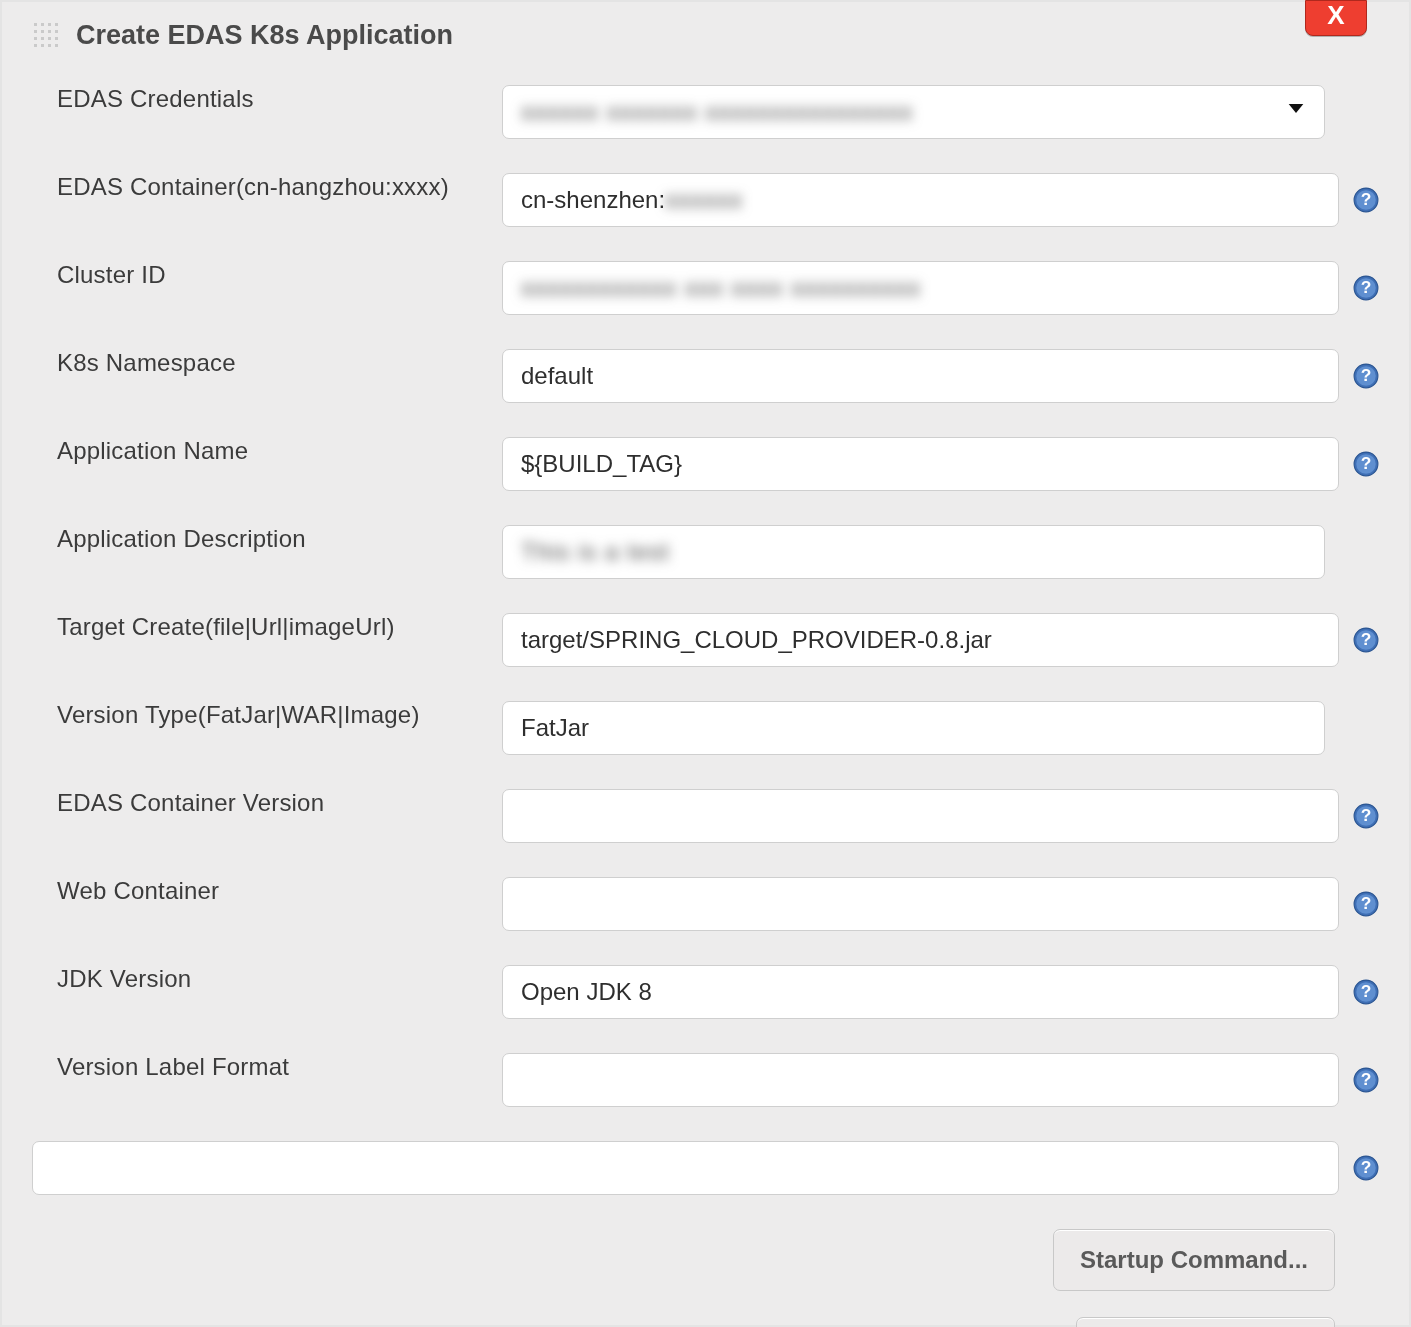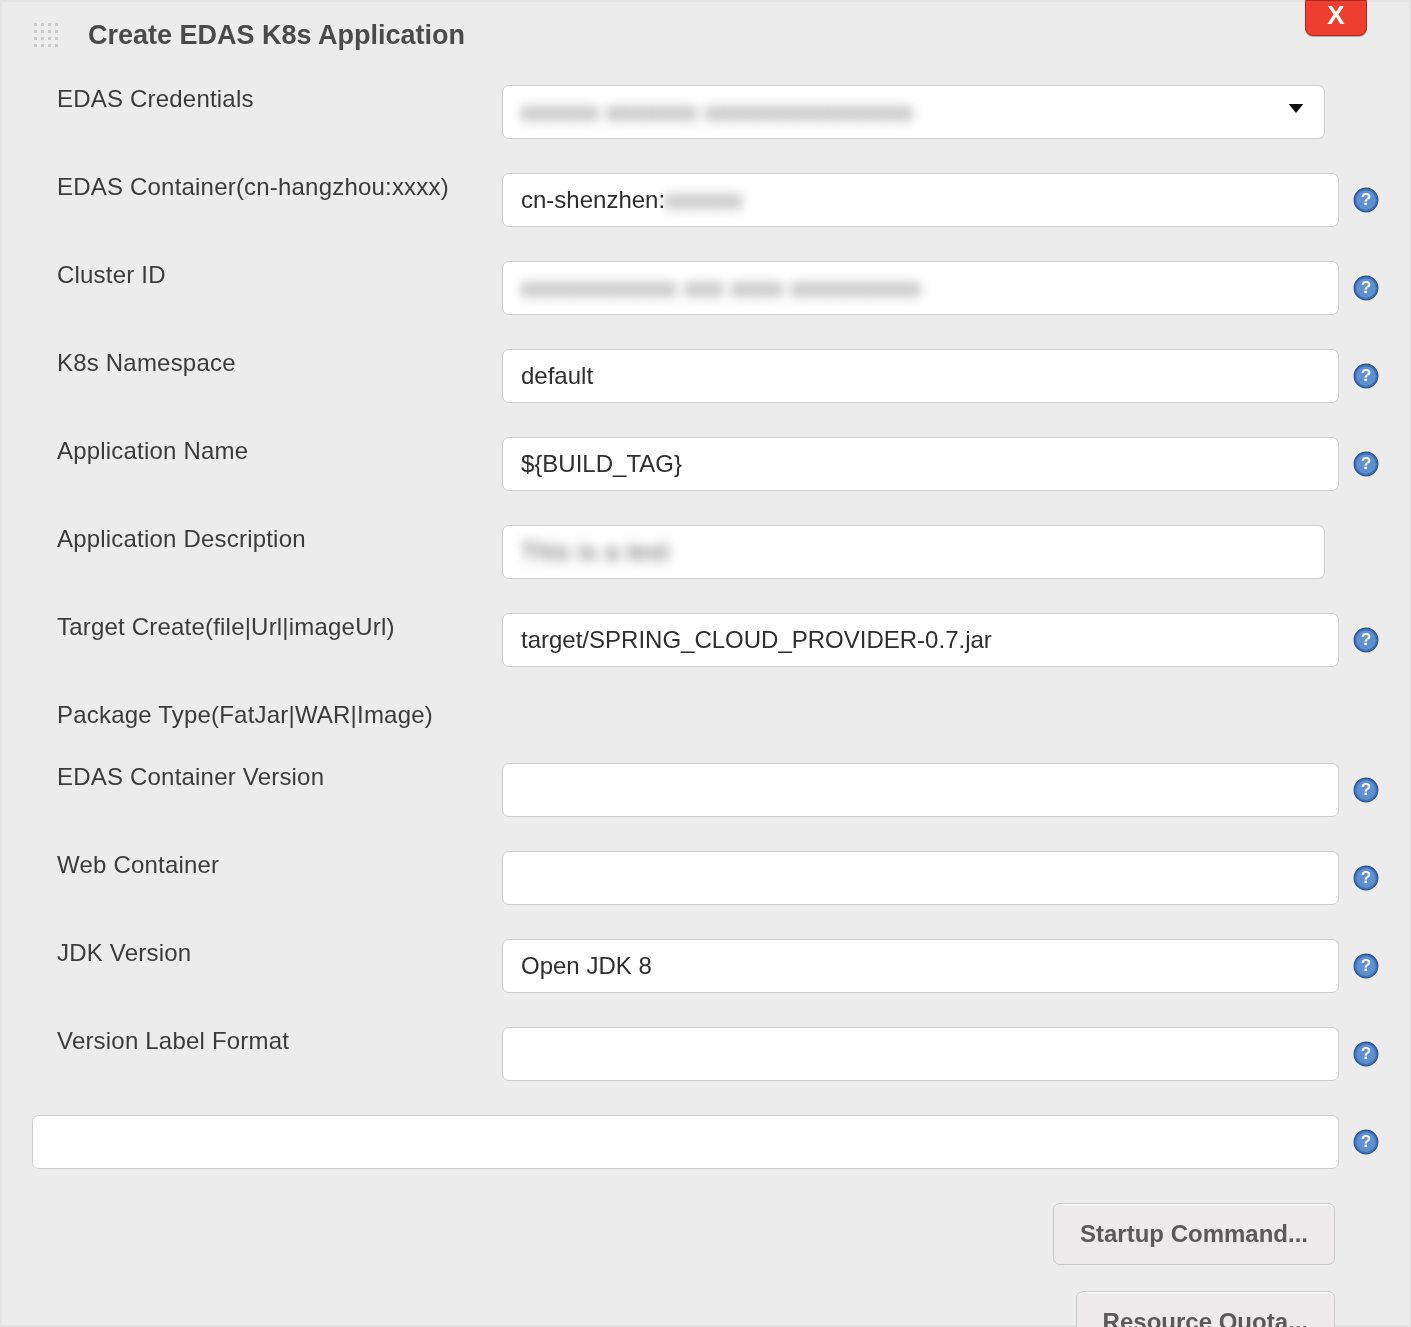--- a/index.html
+++ b/index.html
@@ -33,21 +33,21 @@
     line-height: 28px;
     text-align: center;
     box-shadow: 0 1px 0 rgba(0,0,0,.25);
     cursor: pointer;
     user-select: none;
   }
 
   .section-header {
     display: flex;
     align-items: center;
-    gap: 26px;
+    gap: 14px;
     padding-bottom: 6px;
   }
   .drag-handle {
     width: 30px; height: 30px;
     background:
       radial-gradient(circle, #c7c7c7 1.6px, transparent 1.7px) 0 0/7px 7px;
     opacity: .9;
     border-radius: 2px;
   }
   .section-title {
@@ -238,33 +238,37 @@
         <div class="field">
           <span class="blur-content">This is a test</span>
         </div>
         <span class="help-spacer"></span>
       </div>
     </div>
 
     <div class="row">
       <div class="lbl">Target Create(file|Url|imageUrl)</div>
       <div class="field-wrap">
-        <div class="field">target/SPRING_CLOUD_PROVIDER-0.7.jar</div>
-        <span class="help">
-          <svg viewBox="0 0 24 24">
-              <circle cx="12" cy="12" r="11" fill="#3f6fb5" stroke="#2b5591" stroke-width="1"></circle>
-              <circle cx="12" cy="12" r="9" fill="#5f8fd0"></circle>
-              <text x="12" y="17" text-anchor="middle" font-size="16" font-weight="700" fill="#fff">?</text>
-            </svg>
-        </span>
-      </div>
-    </div>
-
-    <div class="row">
-      <div class="lbl">Package Type(FatJar|WAR|Image)</div>
+        <div class="field">target/SPRING_CLOUD_PROVIDER-0.8.jar</div>
+        <span class="help">
+          <svg viewBox="0 0 24 24">
+              <circle cx="12" cy="12" r="11" fill="#3f6fb5" stroke="#2b5591" stroke-width="1"></circle>
+              <circle cx="12" cy="12" r="9" fill="#5f8fd0"></circle>
+              <text x="12" y="17" text-anchor="middle" font-size="16" font-weight="700" fill="#fff">?</text>
+            </svg>
+        </span>
+      </div>
+    </div>
+
+    <div class="row">
+      <div class="lbl">Version Type(FatJar|WAR|Image)</div>
+      <div class="field-wrap">
+        <div class="field">FatJar</div>
+        <span class="help-spacer"></span>
+      </div>
     </div>
 
     <div class="row">
       <div class="lbl">EDAS Container Version</div>
       <div class="field-wrap">
         <div class="field"></div>
         <span class="help">
           <svg viewBox="0 0 24 24">
               <circle cx="12" cy="12" r="11" fill="#3f6fb5" stroke="#2b5591" stroke-width="1"></circle>
               <circle cx="12" cy="12" r="9" fill="#5f8fd0"></circle>

